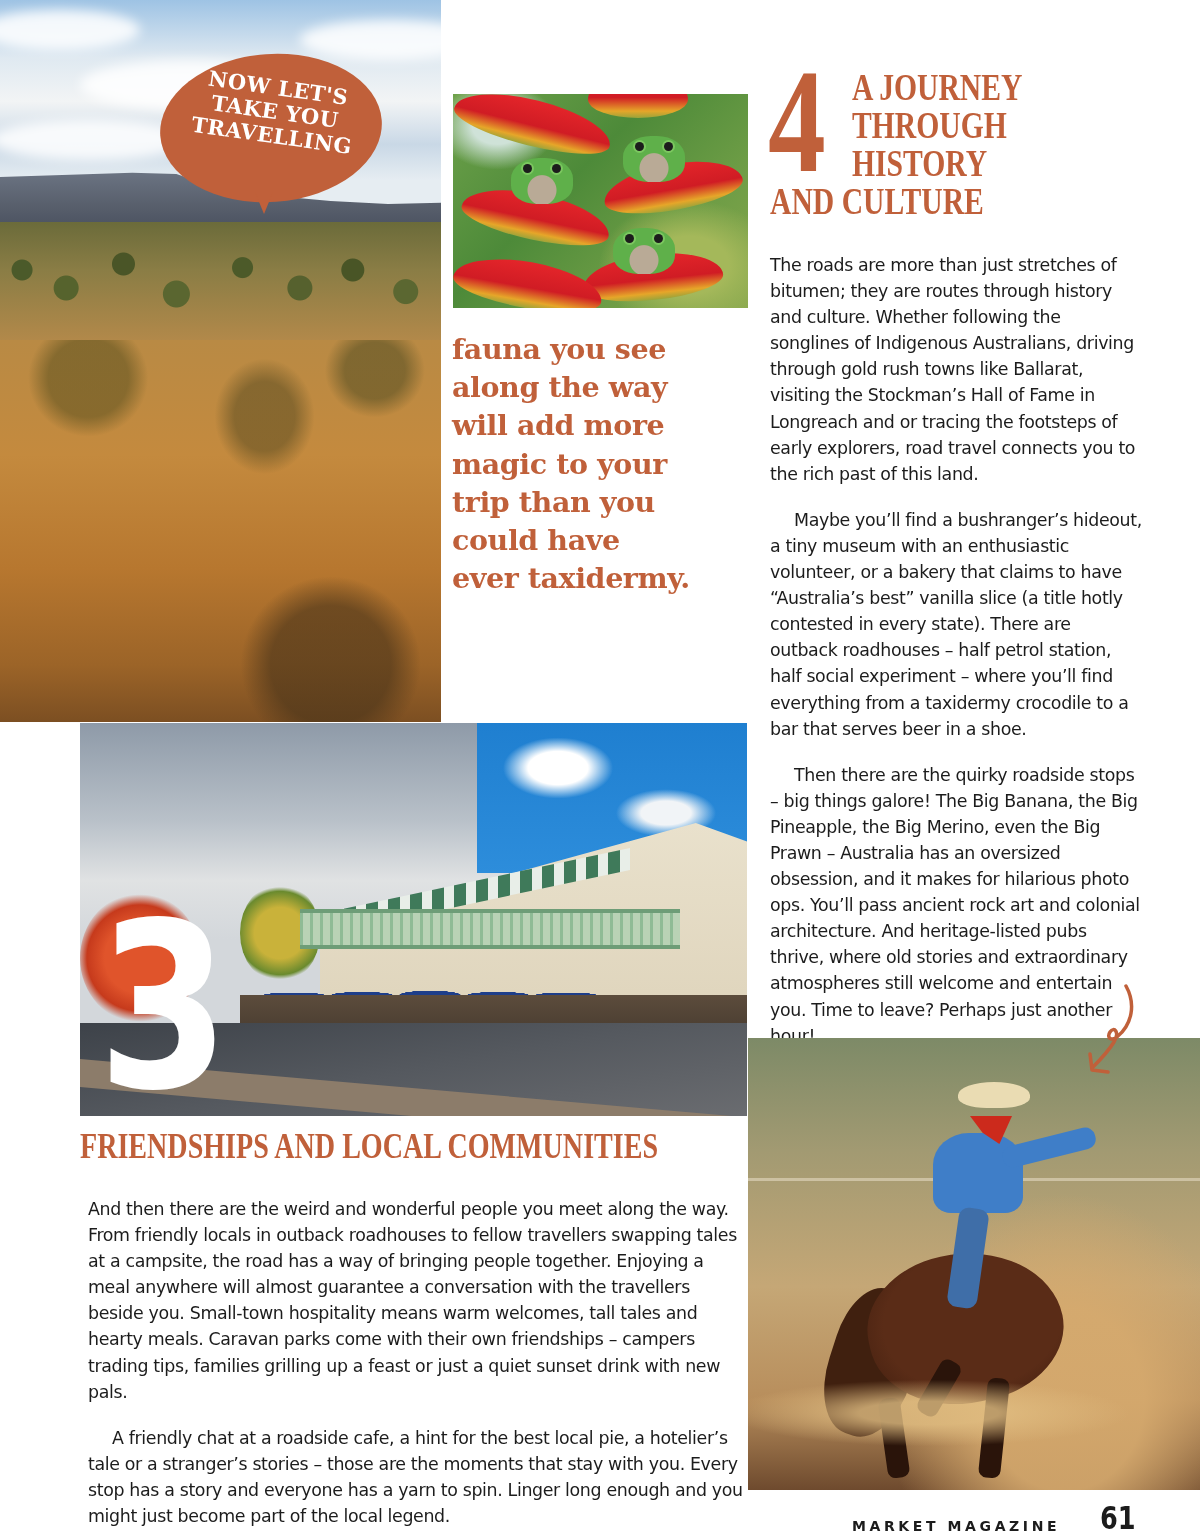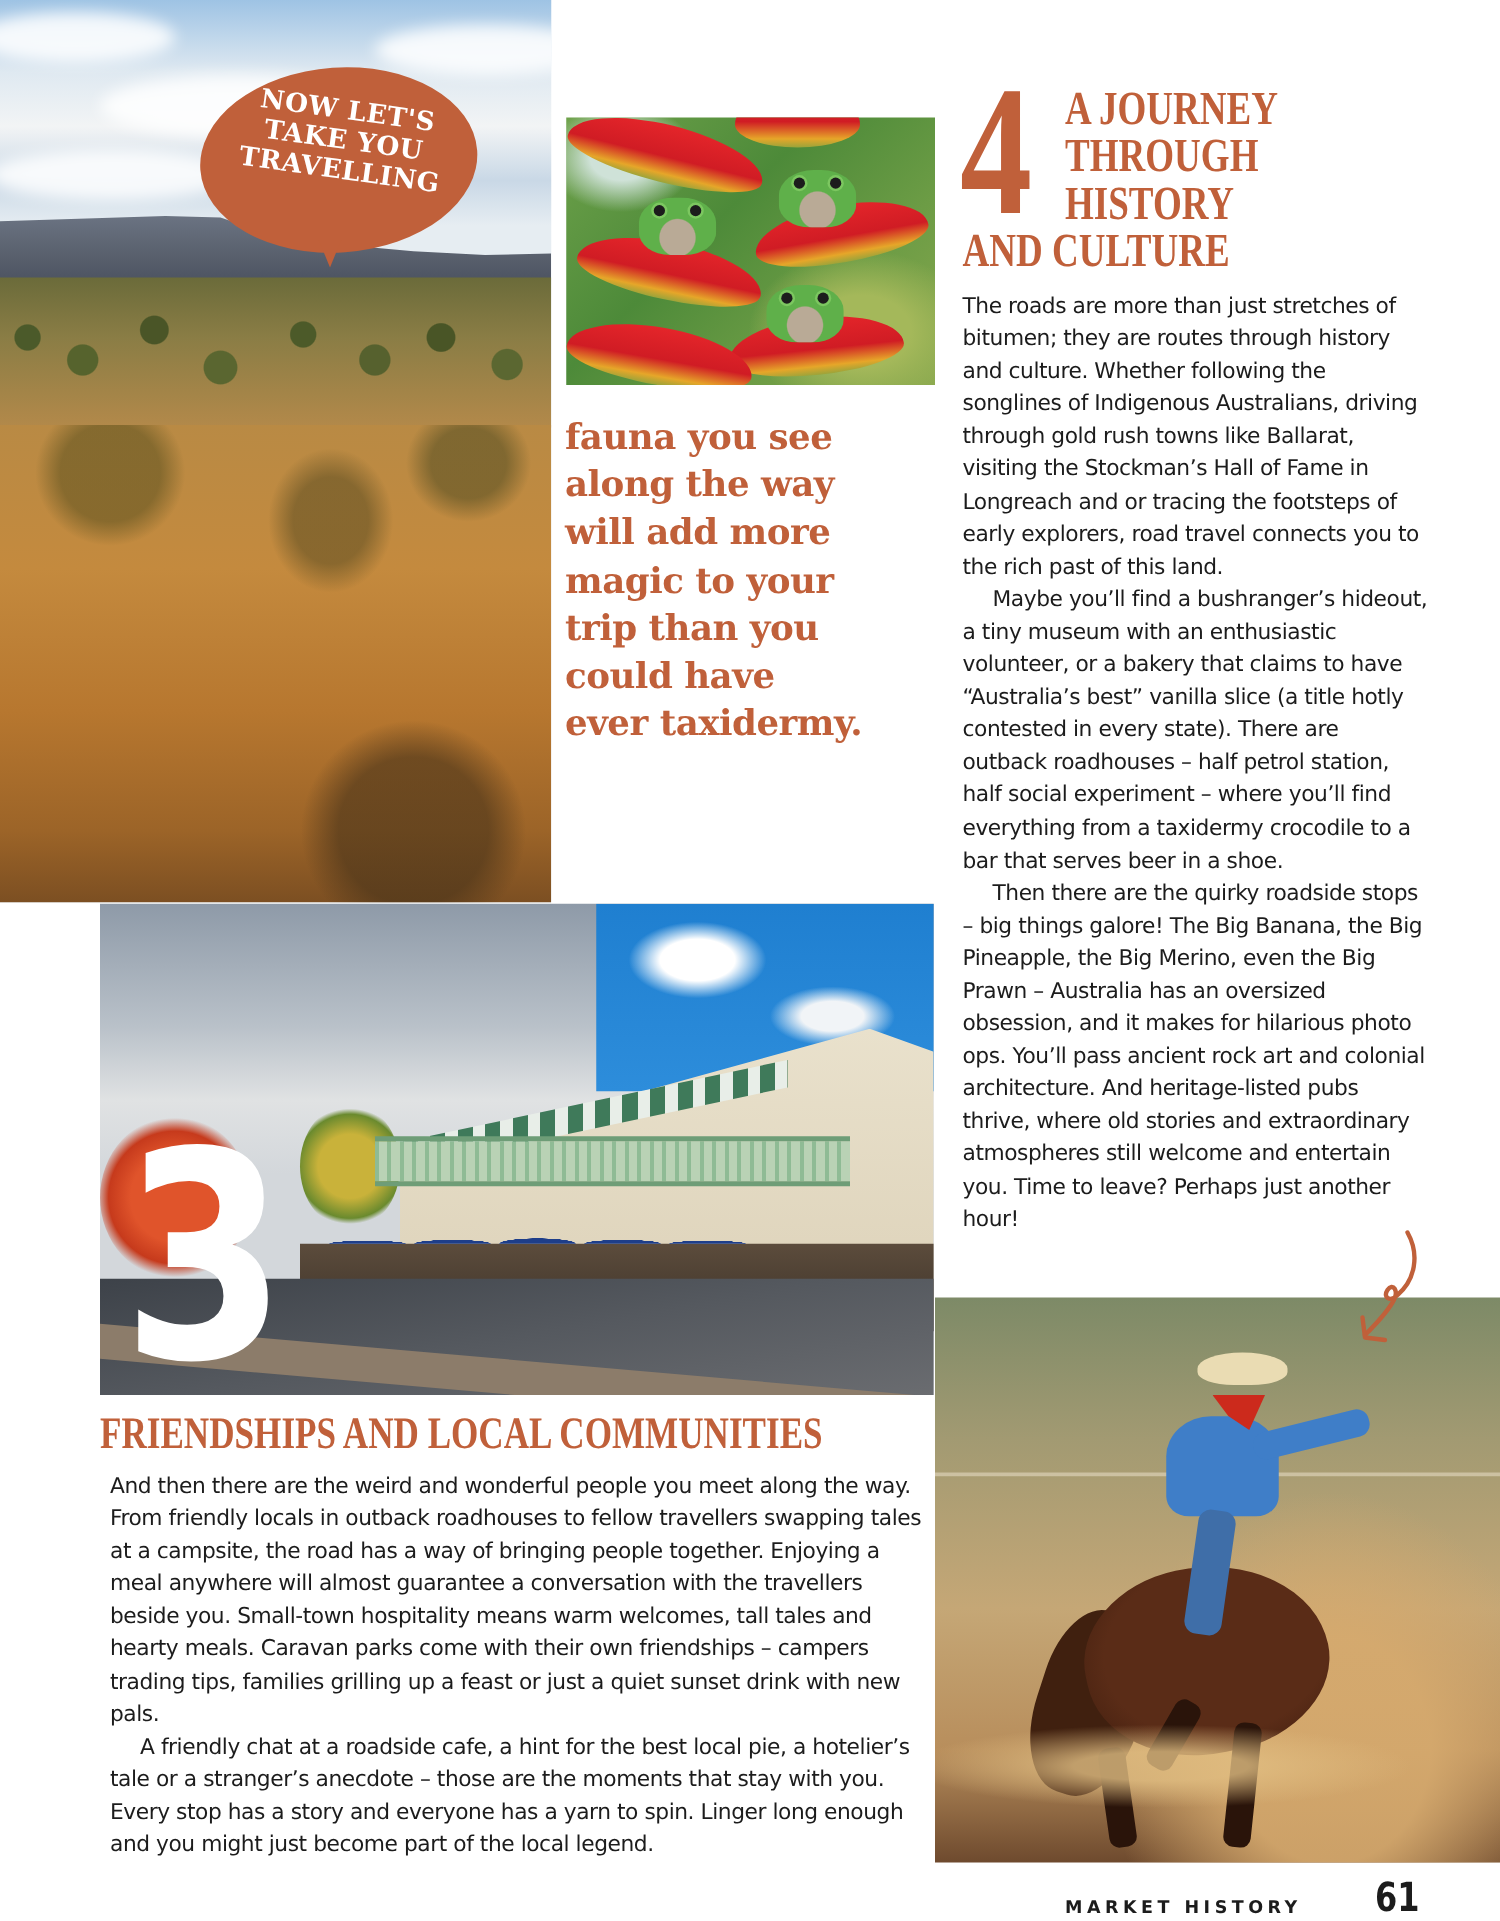--- a/index.html
+++ b/index.html
@@ -111,21 +111,21 @@
   #section4-title-line1 { left: 852px; top: 68px; font-size: 38px; line-height: 38px; }
   #section4-title-line2 { left: 852px; top: 106px; font-size: 38px; line-height: 38px; }
   #section4-title-line3 { left: 852px; top: 144px; font-size: 38px; line-height: 38px; }
   #section4-title-line4 { left: 770px; top: 182px; font-size: 38px; line-height: 38px; }
 
   
   .body-text {
     font-family: "DejaVu Sans", sans-serif; font-size: 17.4px; color: #1c1c1c;
     letter-spacing: -0.35px;
   }
-  .body-text p { text-indent: 0; }
+  .body-text p { text-indent: 0; margin-top: 20px; }
   .body-text p + p { text-indent: 24px; }
 
   #section4-body { left: 770px; top: 232px; width: 372px; line-height: 26.1px; }
 
   
   #photo-pub {
     left: 80px; top: 723px; width: 667px; height: 393px; overflow: hidden;
     background: linear-gradient(180deg, #8e9aa8 0%, #b9c1c9 25%, #e0e2e3 40%, #d3d7db 55%);
   }
   #photo-pub .blue-sky {
@@ -319,21 +319,21 @@
   <div class="ground-floor"></div>
   <div class="umbrellas"></div>
   <div class="road"></div>
   <div class="footpath"></div>
 </div>
 <div id="section3-number" class="abs">3</div>
 
 <div id="section3-title" class="abs headline-slab">FRIENDSHIPS AND LOCAL COMMUNITIES</div>
 <div id="section3-body" class="abs body-text">
   <p>And then there are the weird and wonderful people you meet along the way. From friendly locals in outback roadhouses to fellow travellers swapping tales at a campsite, the road has a way of bringing people together. Enjoying a meal anywhere will almost guarantee a conversation with the travellers beside you. Small-town hospitality means warm welcomes, tall tales and hearty meals. Caravan parks come with their own friendships – campers trading tips, families grilling up a feast or just a quiet sunset drink with new pals.</p>
-  <p>A friendly chat at a roadside cafe, a hint for the best local pie, a hotelier’s tale or a stranger’s anecdote – those are the moments that stay with you. Every stop has a story and everyone has a yarn to spin. Linger long enough and you might just become part of the local legend.</p>
+  <p>A friendly chat at a roadside cafe, a hint for the best local pie, a hotelier’s tale or a stranger’s stories – those are the moments that stay with you. Every stop has a story and everyone has a yarn to spin. Linger long enough and you might just become part of the local legend.</p>
 </div>
 
 <div id="photo-rodeo" class="abs">
   <div class="fence"></div>
   <div class="horse-neck"></div>
   <div class="horse-body"></div>
   <div class="horse-leg" style="left:135px;top:360px;height:80px;transform:rotate(-8deg);"></div>
   <div class="horse-leg" style="left:235px;top:340px;height:100px;transform:rotate(6deg);"></div>
   <div class="horse-leg" style="left:180px;top:320px;height:60px;transform:rotate(30deg);"></div>
   <div class="rider-shirt"></div>
@@ -342,14 +342,14 @@
   <div class="rider-hat"></div>
   <div class="rider-jeans"></div>
   <div class="dust"></div>
 </div>
 
 <svg id="curly-arrow" class="abs" viewBox="0 0 56 96">
   <path d="M42 2 C52 20 48 40 34 52 C28 58 22 54 26 48 C30 42 36 48 30 58 C24 68 16 76 8 84" fill="none" stroke="#c0603a" stroke-width="3.5" stroke-linecap="round"></path>
   <path d="M6 70 L8 86 L24 88" fill="none" stroke="#c0603a" stroke-width="3.5" stroke-linecap="round" stroke-linejoin="round"></path>
 </svg>
 
-<div id="footer-magazine" class="abs">MARKET HISTORY</div>
+<div id="footer-magazine" class="abs">MARKET MAGAZINE</div>
 <div id="footer-page-number" class="abs">61</div>
 
 </body></html>

